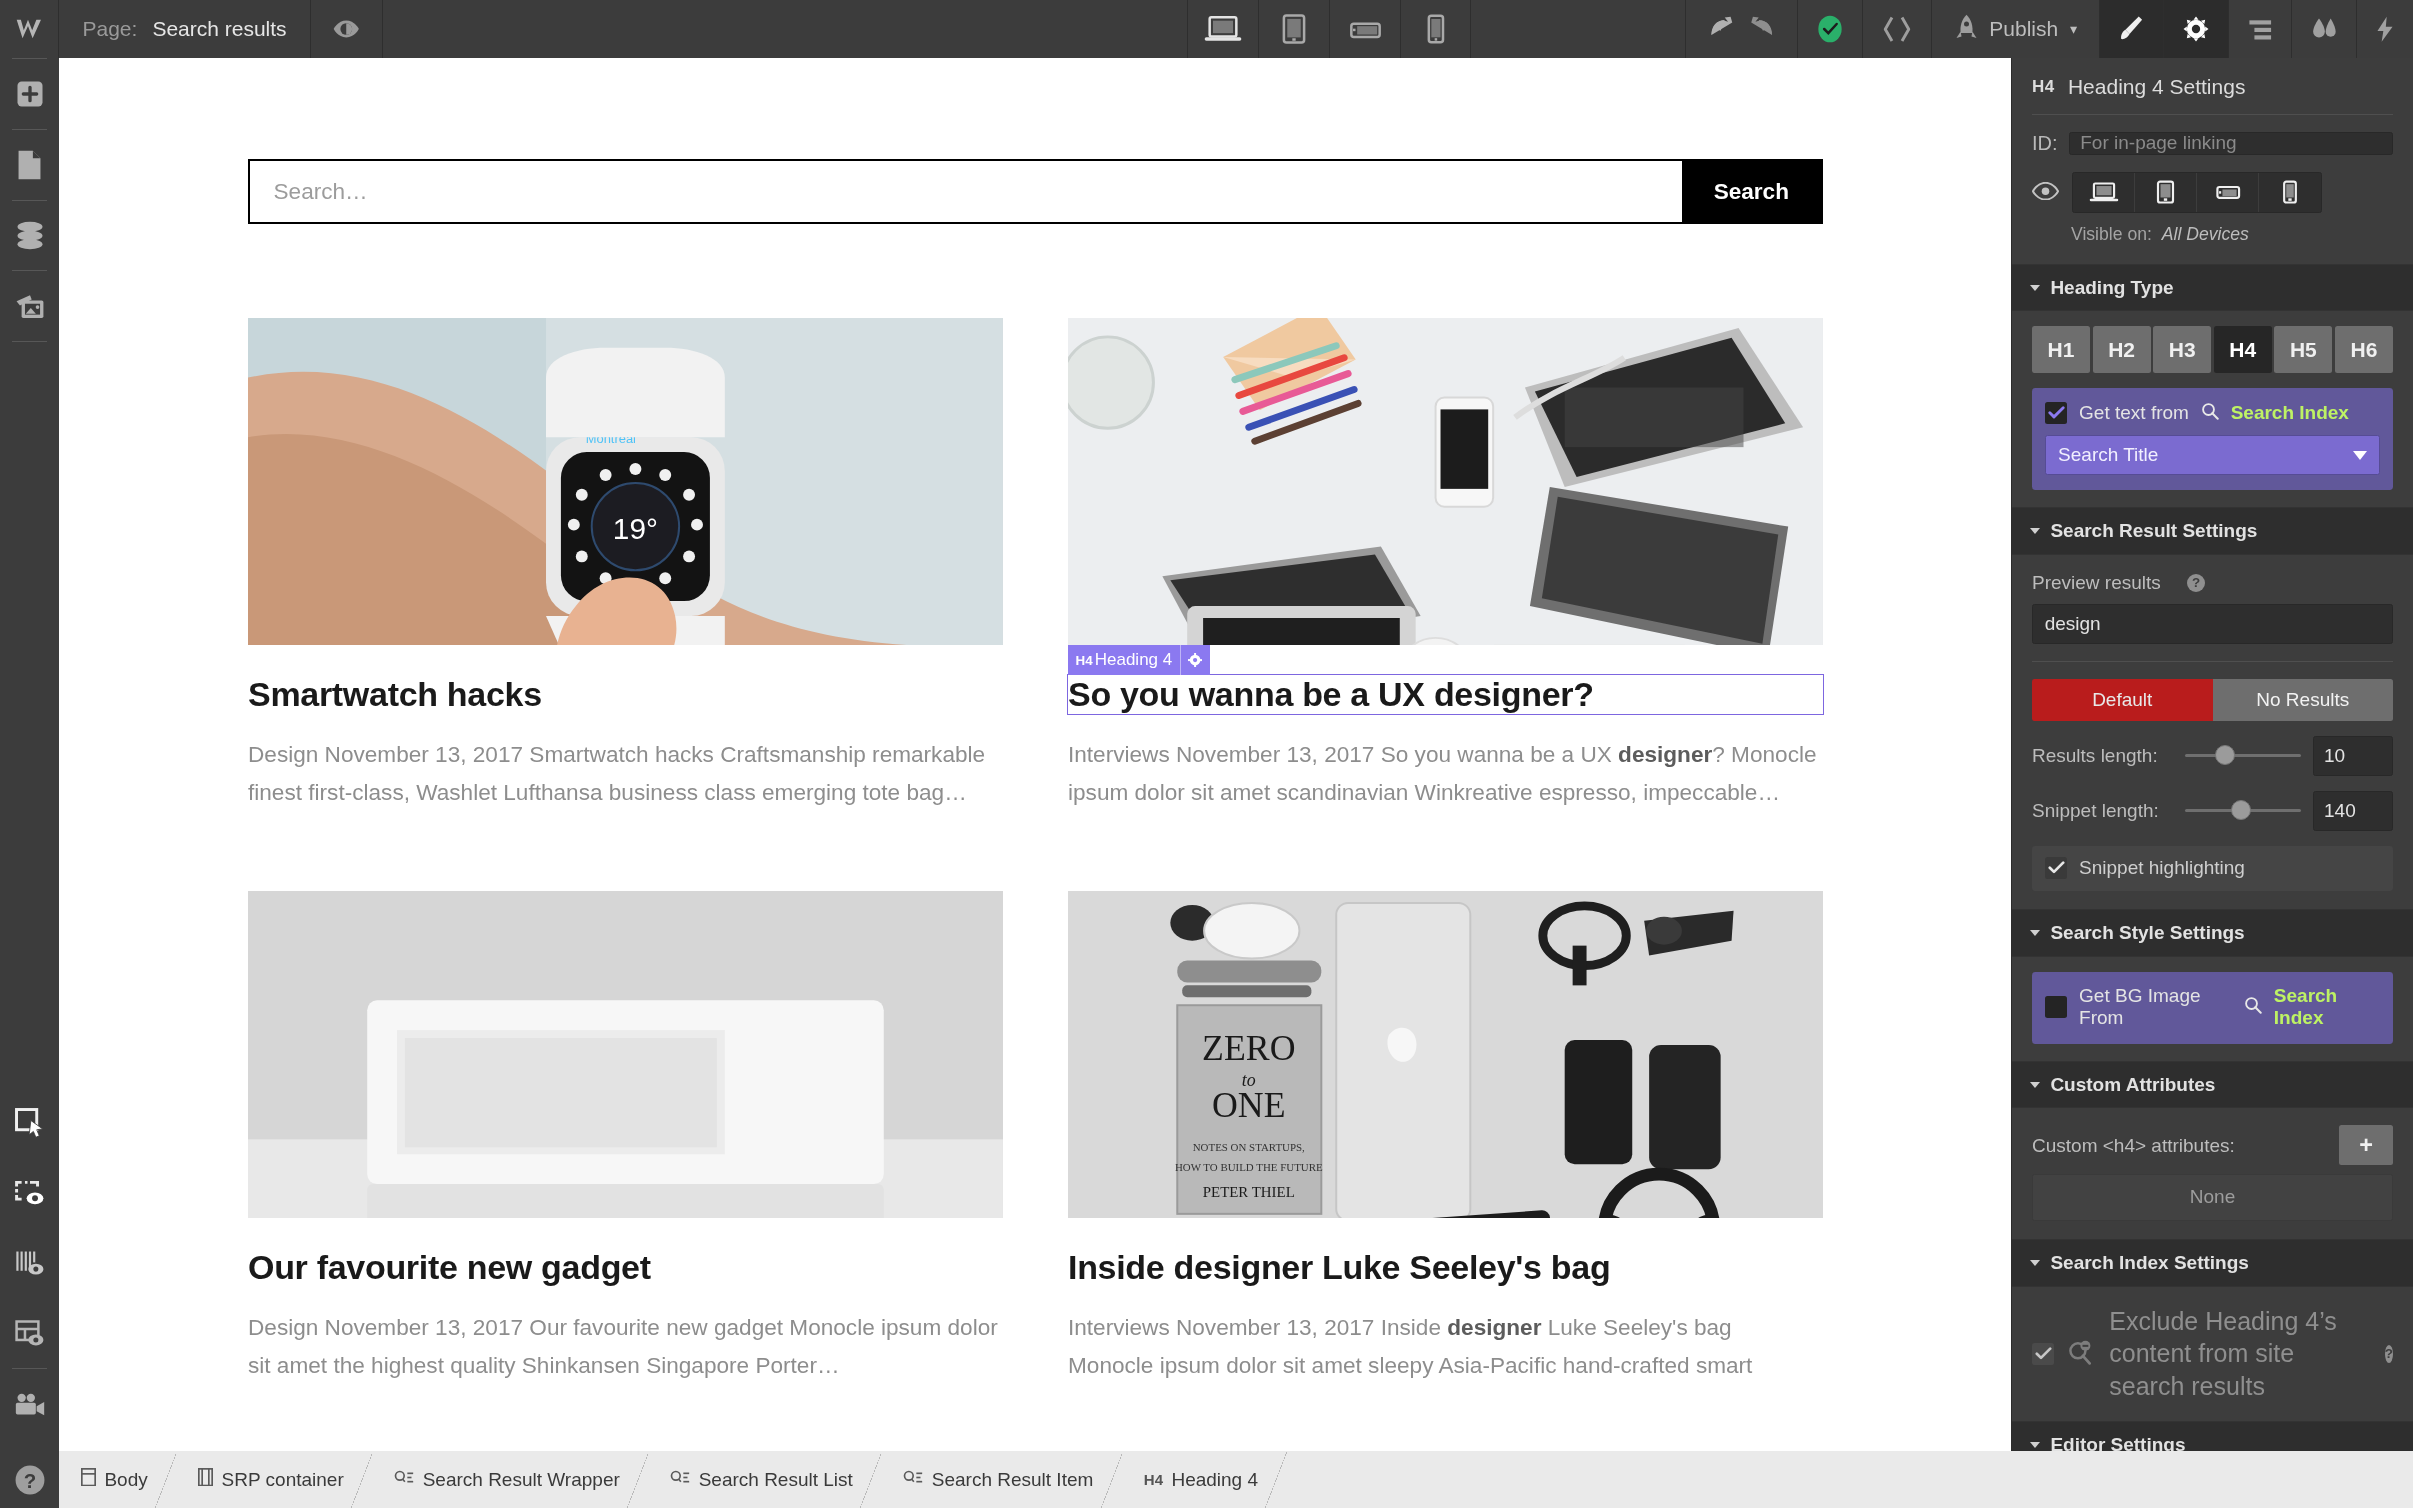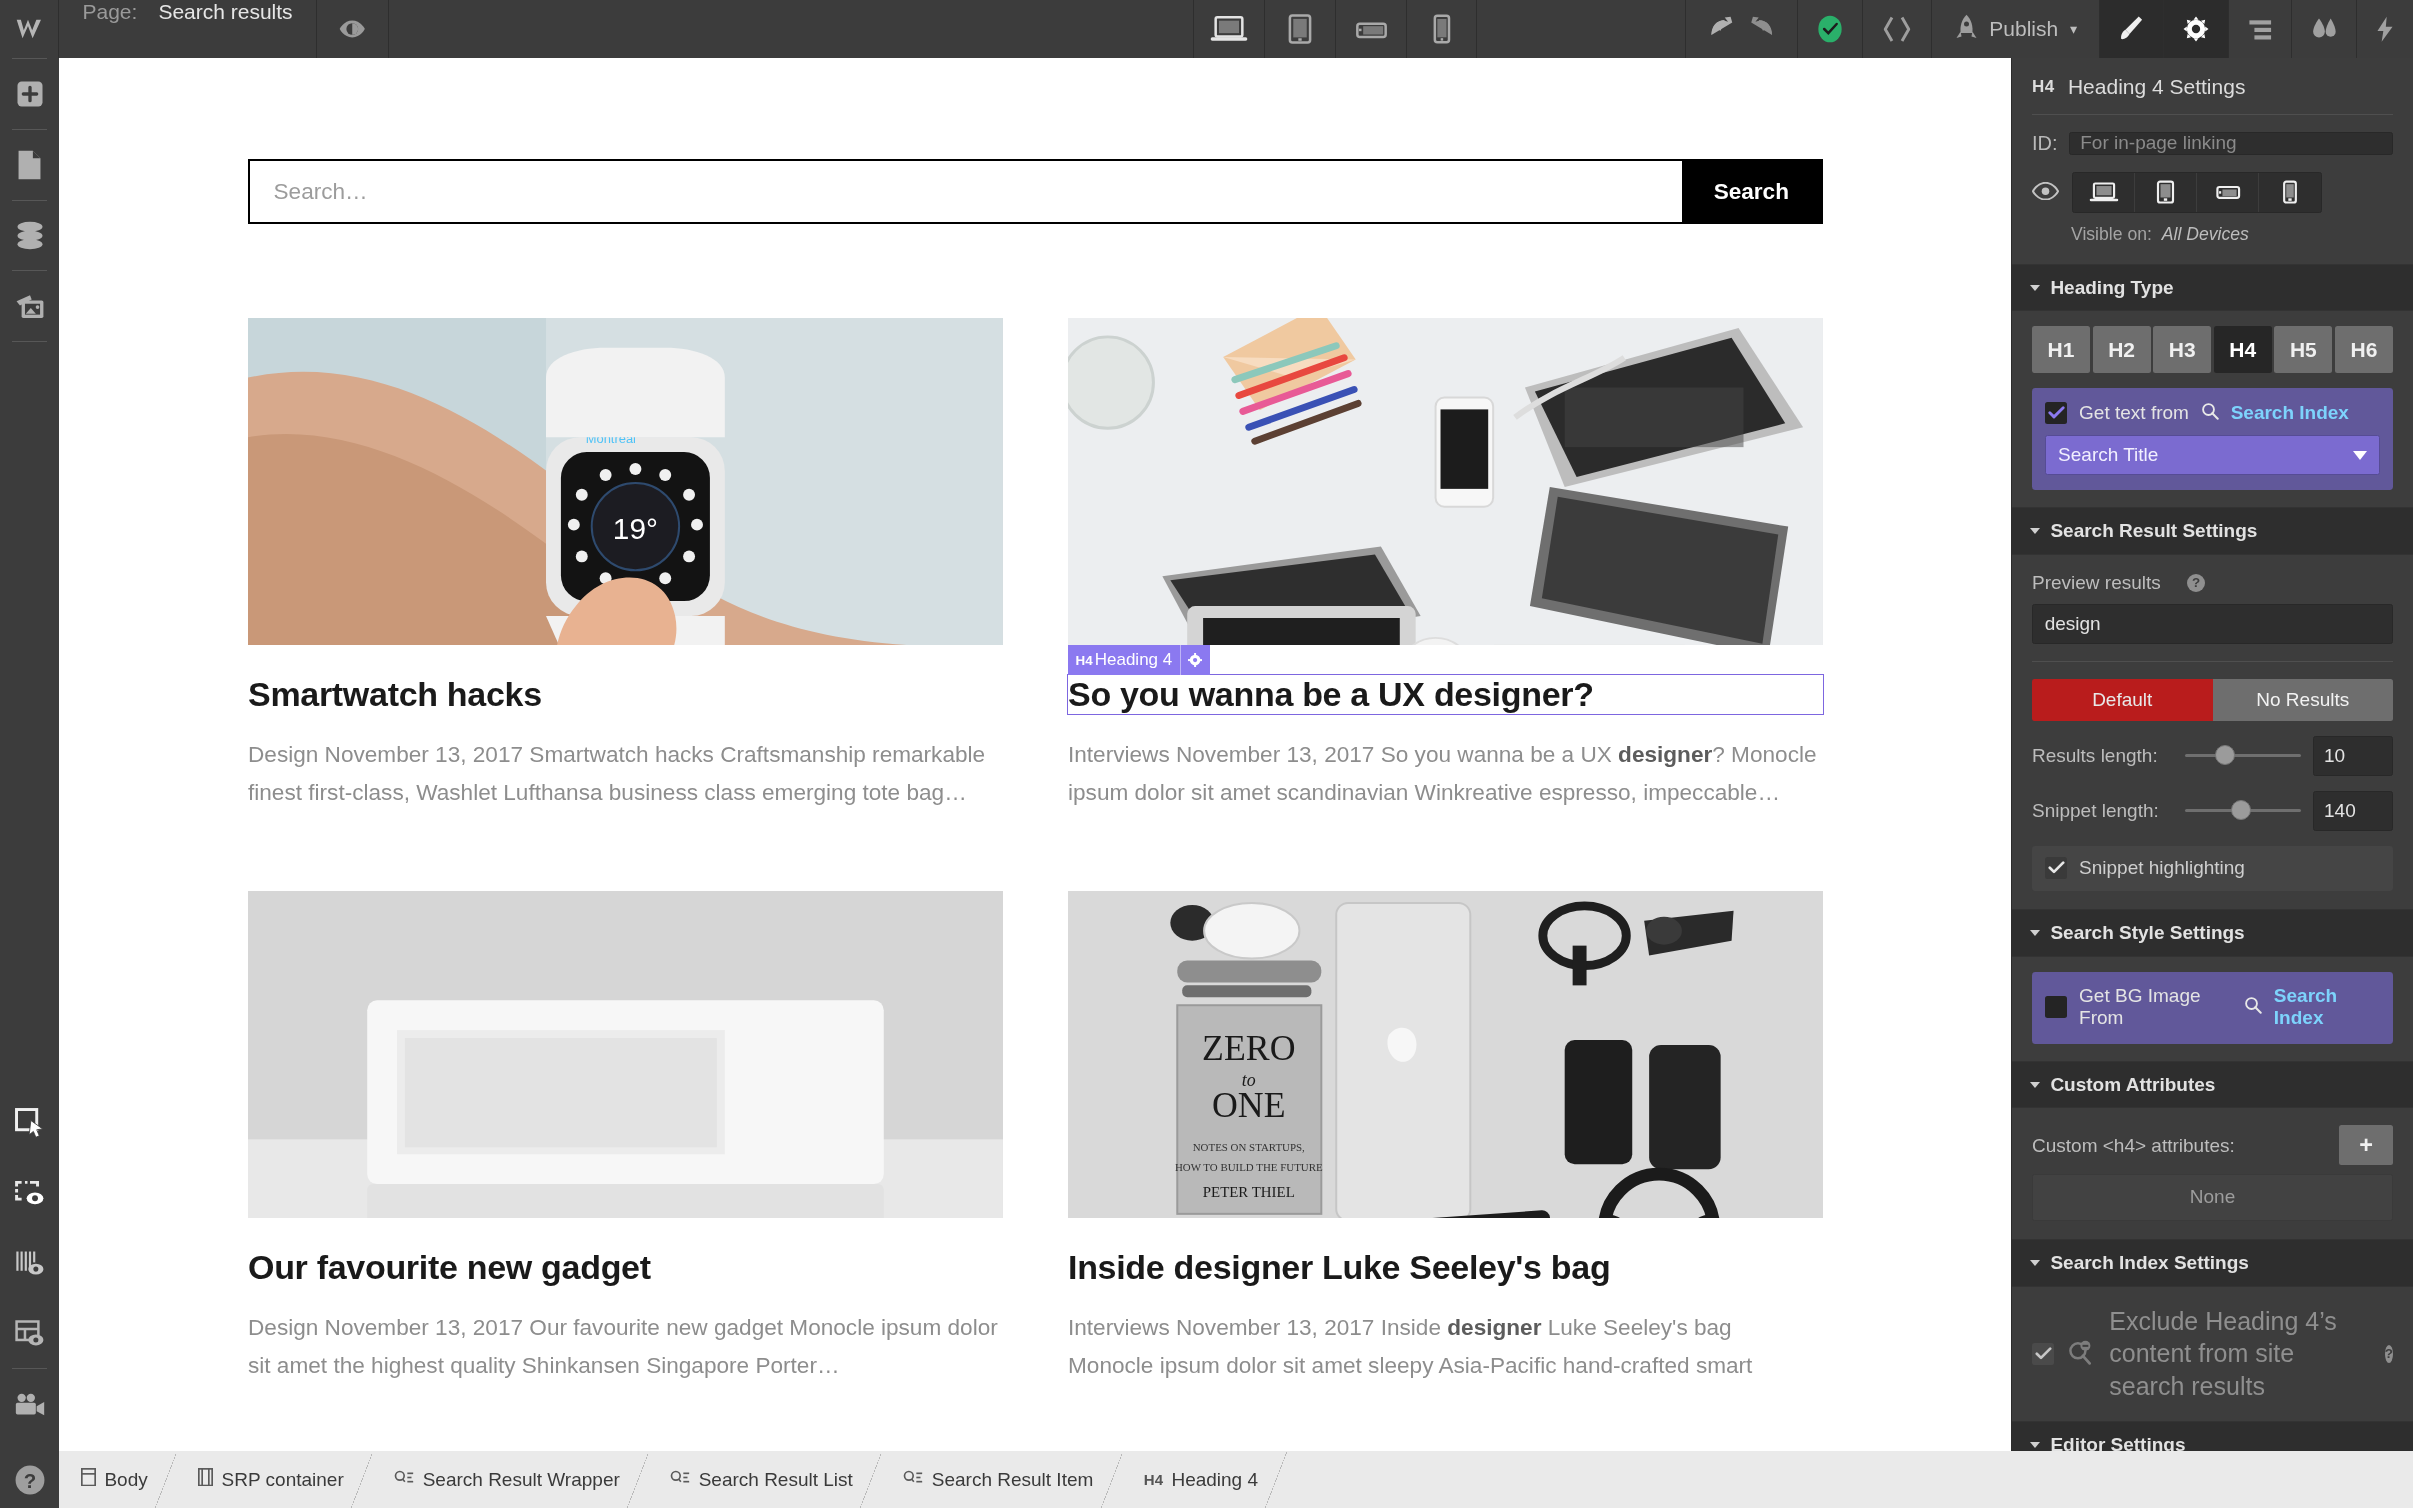--- a/index.html
+++ b/index.html
@@ -18,21 +18,21 @@
     background: #3c3c3c;
     display: flex; align-items: stretch;
     z-index: 50;
   }
   .tb-logo {
     width: 59px; display: flex; align-items: center; justify-content: center;
     border-right: 0.8px solid #2e2e2e;
   }
   .tb-logo svg { display: block; }
   .tb-page {
-    display: flex; gap: 21px;
+    display: flex; align-items: center; gap: 15px;
     padding: 0 23.5px;
     border-right: 0.8px solid #2e2e2e;
     height: 100%;
   }
   .tb-page-label { color: #9a9a9a; font-size: 21px; }
   .tb-page-value { color: #e6e6e6; font-size: 21px; }
   .tb-eye {
     width: 72px; display: flex; align-items: center; justify-content: center;
     border-right: 0.8px solid #2e2e2e; height: 100%;
   }
@@ -202,21 +202,21 @@
     margin: 15px 20px 0 20px; background: #61589a; border-radius: 3.4px;
     padding: 13.4px 13.4px 15px 13.4px;
   }
   .pb-row { display: flex; align-items: center; gap: 11.7px; }
   .checkbox {
     width: 22px; height: 22px; background: #242424; border-radius: 2.5px;
     display: flex; align-items: center; justify-content: center; flex: 0 0 auto;
   }
   .checkbox.on svg { display: block; }
   .pb-text { font-size: 19px; color: #e4e4e4; }
-  .pb-strong { font-size: 19px; color: #7dd3fc; font-weight: bold; }
+  .pb-strong { font-size: 19px; color: #bef264; font-weight: bold; }
   .pb-select {
     margin-top: 11.7px; height: 40px; background: #7b6bd0; border: 0.8px solid #564c95;
     border-radius: 2.5px; display: flex; align-items: center; justify-content: space-between;
     padding: 0 11.7px; color: #f2f0ff; font-size: 19px;
   }
   .sel-caret { width: 0; height: 0; border-left: 7.5px solid transparent; border-right: 7.5px solid transparent; border-top: 9.2px solid #ffffff; }
 
   .preview-label { display: flex; align-items: center; gap: 26px; font-size: 19px; color: #bdbdbd; }
   .help-dot {
     width: 18.4px; height: 18.4px; border-radius: 50%; background: #8f8f8f;

